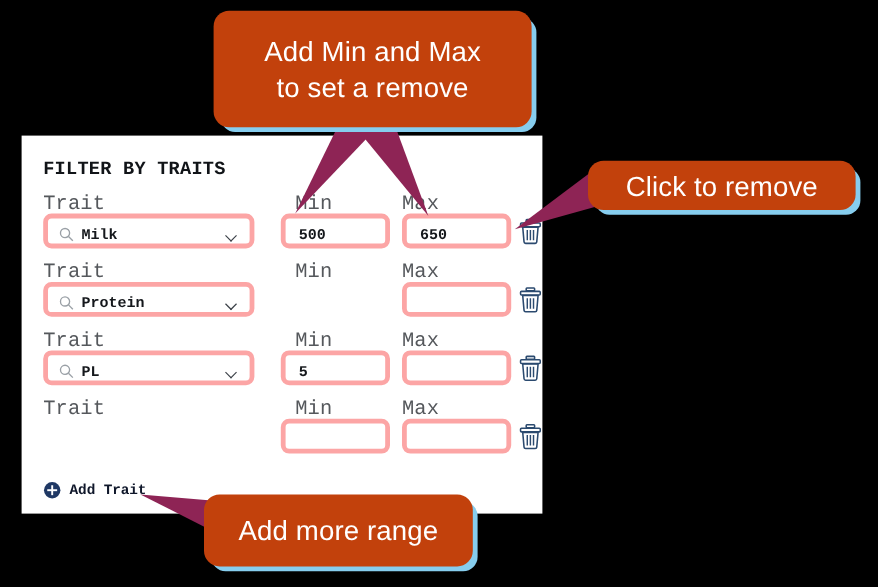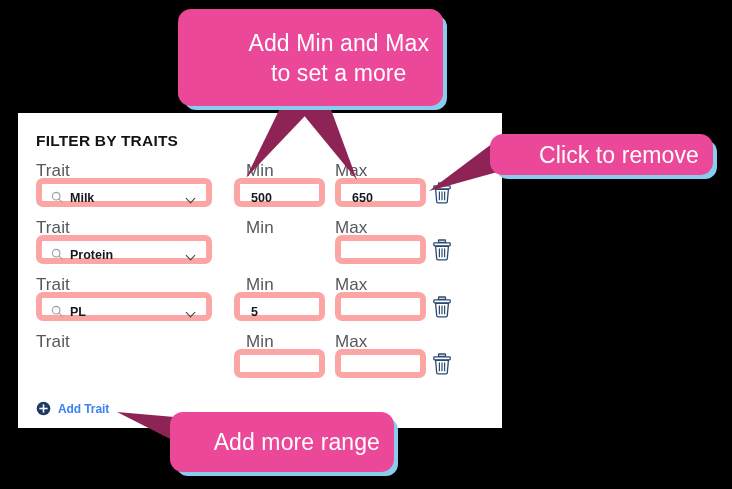--- a/index.html
+++ b/index.html
@@ -8,22 +8,23 @@
     background: #000000;
     font-family: "Liberation Sans", sans-serif;
     overflow: hidden;
   }
   #root { position: relative; width: 732px; height: 489px; }
 
   
   .panel {
     position: absolute;
     left: 18px; top: 113px;
-    width: 484px; height: 315px;
+    width: 434px; height: 315px;
     background: #ffffff;
+    font-family: Liberation Mono, monospace;
   }
   .panel-title {
     position: absolute;
     left: 18px; top: 19px;
     font-size: 15.5px;
     font-weight: bold;
     letter-spacing: 0.2px;
     color: #111418;
     white-space: nowrap;
   }
@@ -39,21 +40,21 @@
     letter-spacing: 0.1px;
   }
   .lbl-trait { left: 0; }
   .lbl-min   { left: 210px; }
   .lbl-max   { left: 299px; }
 
   .control {
     position: absolute;
     top: 17px;
     height: 29px;
-    border: 6px solid #fca5a5;
+    border: 4px solid #fca5a5;
     border-radius: 7px;
     background: #ffffff;
     text-align: center;
   }
   .select-box { left: 0; width: 176px; }
   .num-box    { width: 91px; }
   .min-box    { left: 198px; }
   .max-box    { left: 299px; }
 
   .select-search {
@@ -108,34 +109,34 @@
     left: 18px; top: 288px;
     display: flex;
     align-items: center;
     gap: 7px;
     cursor: pointer;
   }
   .plus-icon { width: 15px; height: 15px; display: block; }
   .add-trait-label {
     font-size: 12px;
     font-weight: bold;
-    color: #3b82f6;
+    color: #0f172a;
     letter-spacing: -0.1px;
     white-space: nowrap;
   }
 
   
   .callout {
     position: absolute;
-    background: #ec4899;
+    background: #c2410c;
     border-radius: 13px;
     color: #ffffff;
     display: flex;
     align-items: center;
-    justify-content: flex-end;
+    justify-content: center;
     text-align: center;
     box-shadow: 5px 5px 0 -1px #86cdee;
     z-index: 5;
   }
   .callout-text {
     font-size: 23px;
     line-height: 30px;
     color: #ffffff;
     letter-spacing: 0.1px;
     padding: 0 14px;
@@ -309,21 +310,21 @@
         <rect x="7.15" y="3.6" width="1.7" height="8.8" fill="#ffffff"></rect>
         <rect x="3.6" y="7.15" width="8.8" height="1.7" fill="#ffffff"></rect>
       </svg>
       <span class="add-trait-label">Add Trait</span>
     </div>
   </div>
 
   <div class="callout" id="callout-range">
     <div class="callout-text">
       <span>Add Min and Max</span><br>
-      <span>to set a more</span>
+      <span>to set a remove</span>
     </div>
   </div>
 
   <div class="callout" id="callout-remove">
     <div class="callout-text">Click to remove</div>
   </div>
 
   <div class="callout" id="callout-add">
     <div class="callout-text">Add more range</div>
   </div>

